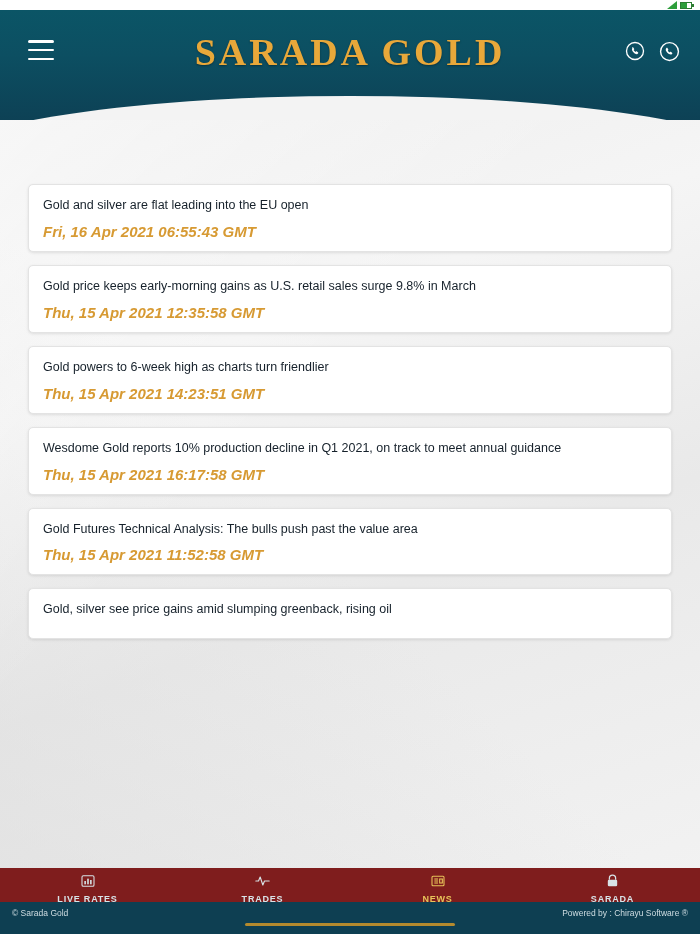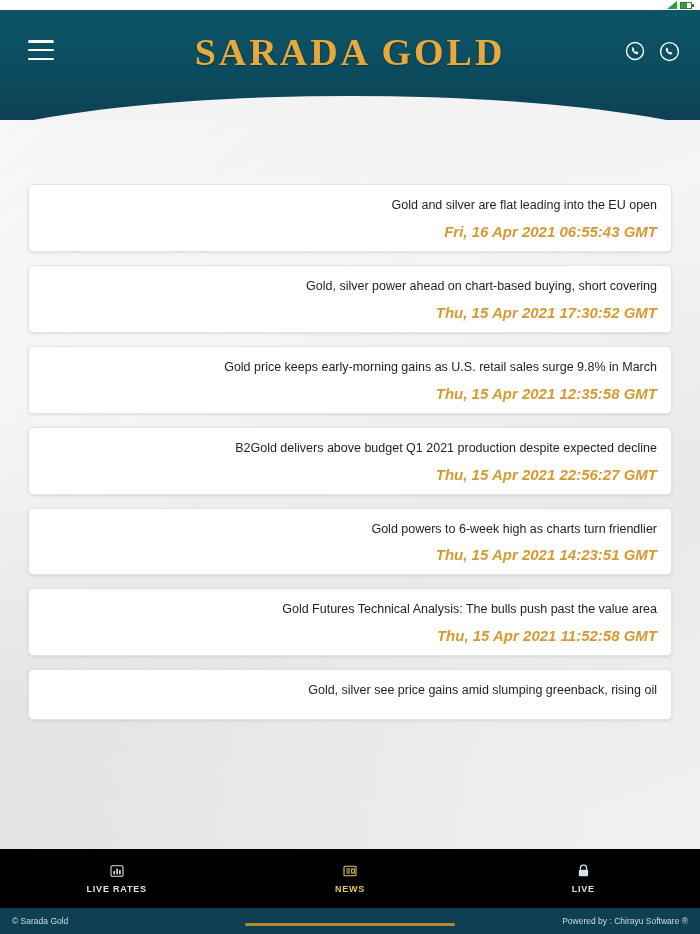--- a/index.html
+++ b/index.html
@@ -124,21 +124,20 @@
     left: 0; right: 0;
     background:
       linear-gradient(135deg, rgba(255,255,255,0.55) 0%, rgba(255,255,255,0) 40%),
       linear-gradient(45deg, rgba(220,220,220,0.55) 0%, rgba(255,255,255,0) 45%),
       linear-gradient(160deg, #ededed 0%, #f5f5f5 30%, #e9e9e9 60%, #f2f2f2 100%);
     overflow: hidden;
     padding: 0 28px;
   }
   .news-list {
     padding-top: 64px;
-    text-align: right;
   }
   .news-card {
     background: #ffffff;
     border: 1px solid #e3e3e3;
     border-radius: 5px;
     box-shadow: 0 1px 3px rgba(0,0,0,0.10);
     padding: 12px 14px 11px 14px;
     margin-bottom: 13px;
   }
   .news-title {
@@ -152,22 +151,22 @@
     font-style: italic;
     color: #d79a33;
     font-weight: bold;
   }
 
   
   .bottomnav {
     position: absolute;
     left: 0; right: 0;
     bottom: 26px;
-    height: 59px;
-    background: #000000;
+    height: 40px;
+    background: #7f1d1d;
     display: flex;
   }
   .nav-item {
     flex: 1;
     display: flex;
     flex-direction: column;
     align-items: center;
     justify-content: center;
     gap: 5px;
     color: #d8e3e7;
@@ -184,21 +183,21 @@
   
   .footer {
     position: absolute;
     left: 0; right: 0;
     bottom: 0;
     height: 26px;
     background: #0e3f52;
     display: flex;
     align-items: flex-end;
     justify-content: space-between;
-    padding: 8px 12px;
+    padding: 16px 12px;
     color: #cfdde2;
     font-size: 8.5px;
   }
   .home-indicator {
     position: absolute;
     left: 50%;
     transform: translateX(-50%);
     bottom: 8px;
     width: 210px;
     height: 3px;
@@ -245,42 +244,38 @@
   </div>
 
   <div class="content">
     <div class="news-list">
 
       <div class="news-card">
         <div class="news-title">Gold and silver are flat leading into the EU open</div>
         <div class="news-date">Fri, 16 Apr 2021 06:55:43 GMT</div>
       </div>
 
-      <div class="news-card">
-        <div class="news-title">Gold, silver power ahead on chart-based buying, short covering</div>
-        <div class="news-date">Thu, 15 Apr 2021 17:30:52 GMT</div>
-      </div>
 
       <div class="news-card">
         <div class="news-title">Gold price keeps early-morning gains as U.S. retail sales surge 9.8% in March</div>
         <div class="news-date">Thu, 15 Apr 2021 12:35:58 GMT</div>
       </div>
 
 
-      <div class="news-card">
-        <div class="news-title">B2Gold delivers above budget Q1 2021 production despite expected decline</div>
-        <div class="news-date">Thu, 15 Apr 2021 22:56:27 GMT</div>
-      </div>
 
 
       <div class="news-card">
         <div class="news-title">Gold powers to 6-week high as charts turn friendlier</div>
         <div class="news-date">Thu, 15 Apr 2021 14:23:51 GMT</div>
       </div>
 
+      <div class="news-card">
+        <div class="news-title">Wesdome Gold reports 10% production decline in Q1 2021, on track to meet annual guidance</div>
+        <div class="news-date">Thu, 15 Apr 2021 16:17:58 GMT</div>
+      </div>
 
       <div class="news-card">
         <div class="news-title">Gold Futures Technical Analysis: The bulls push past the value area</div>
         <div class="news-date">Thu, 15 Apr 2021 11:52:58 GMT</div>
       </div>
 
       <div class="news-card">
         <div class="news-title">Gold, silver see price gains amid slumping greenback, rising oil</div>
 
       </div>
@@ -295,20 +290,28 @@
         <svg width="16" height="16" viewBox="0 0 24 24" fill="currentColor">
           <rect x="3" y="4" width="18" height="16" rx="2" fill="none" stroke="currentColor" stroke-width="1.6"></rect>
           <rect x="6.5" y="12" width="2.4" height="5"></rect>
           <rect x="10.8" y="8.5" width="2.4" height="8.5"></rect>
           <rect x="15.1" y="10.5" width="2.4" height="6.5"></rect>
         </svg>
       </span>
       <span class="nav-label">LIVE RATES</span>
     </div>
 
+    <div class="nav-item">
+      <span class="nav-icon">
+        <svg width="17" height="16" viewBox="0 0 24 24" fill="none" stroke="currentColor" stroke-width="1.7" stroke-linecap="round" stroke-linejoin="round">
+          <path d="M2 12h4l2.5-6 4 12 2.5-6h7"></path>
+        </svg>
+      </span>
+      <span class="nav-label">TRADES</span>
+    </div>
 
     <div class="nav-item active">
       <span class="nav-icon">
         <svg width="16" height="16" viewBox="0 0 24 24" fill="none" stroke="currentColor" stroke-width="1.6">
           <rect x="3" y="5" width="18" height="14" rx="1.5"></rect>
           <line x1="6.5" y1="9" x2="12" y2="9"></line>
           <line x1="6.5" y1="12" x2="12" y2="12"></line>
           <line x1="6.5" y1="15" x2="12" y2="15"></line>
           <rect x="14.5" y="9" width="4" height="6"></rect>
         </svg>
@@ -316,21 +319,21 @@
       <span class="nav-label">NEWS</span>
     </div>
 
     <div class="nav-item">
       <span class="nav-icon">
         <svg width="15" height="16" viewBox="0 0 24 24" fill="currentColor">
           <path d="M7 10V7.5a5 5 0 0 1 10 0V10" fill="none" stroke="currentColor" stroke-width="2"></path>
           <rect x="4.5" y="10" width="15" height="10.5" rx="2"></rect>
         </svg>
       </span>
-      <span class="nav-label">LIVE</span>
+      <span class="nav-label">SARADA</span>
     </div>
 
   </div>
 
   <div class="footer">
     <span>© Sarada Gold</span>
     <span>Powered by : Chirayu Software ®</span>
     <div class="home-indicator"></div>
   </div>
 

